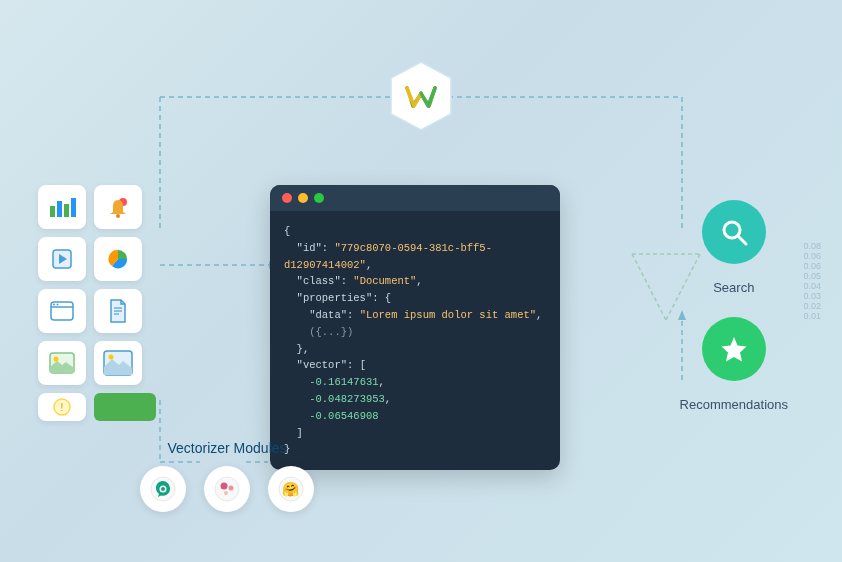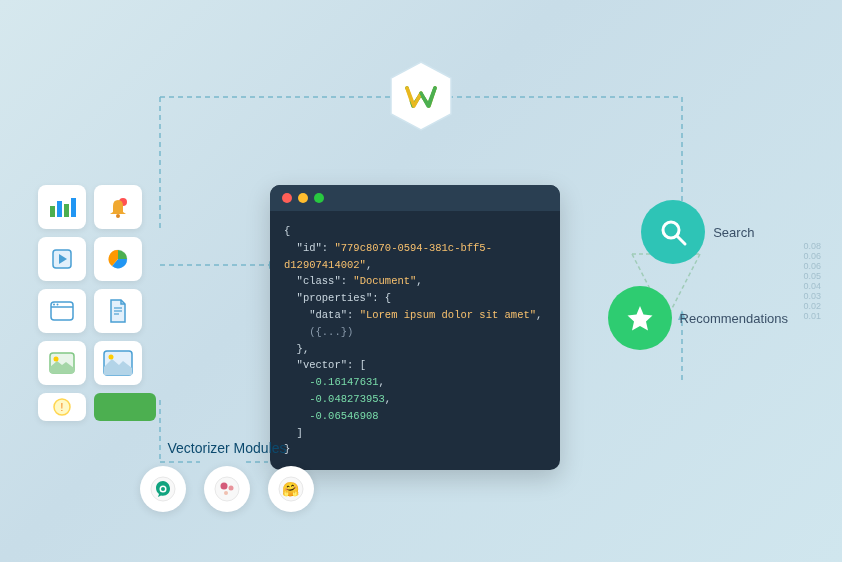--- a/index.html
+++ b/index.html
@@ -92,23 +92,23 @@
       line-height: 1.6;
       color: #c9d6df;
     }
     .code-key { color: #c9d6df; }
     .code-string { color: #f7c06e; }
     .code-number { color: #79dcaa; text-align: center; }
     .code-bracket { color: #c9d6df; }
     .code-ellipsis { color: #8899aa; }
     .feature-item {
       display: flex;
-      flex-direction: row;
-      align-items: center;
-      gap: 8px;
+      flex-direction: column;
+      align-items: center;
+      gap: 16px;
     }
     .feature-circle {
       width: 64px;
       height: 64px;
       border-radius: 50%;
       display: flex;
       align-items: center;
       justify-content: center;
       font-size: 26px;
     }

